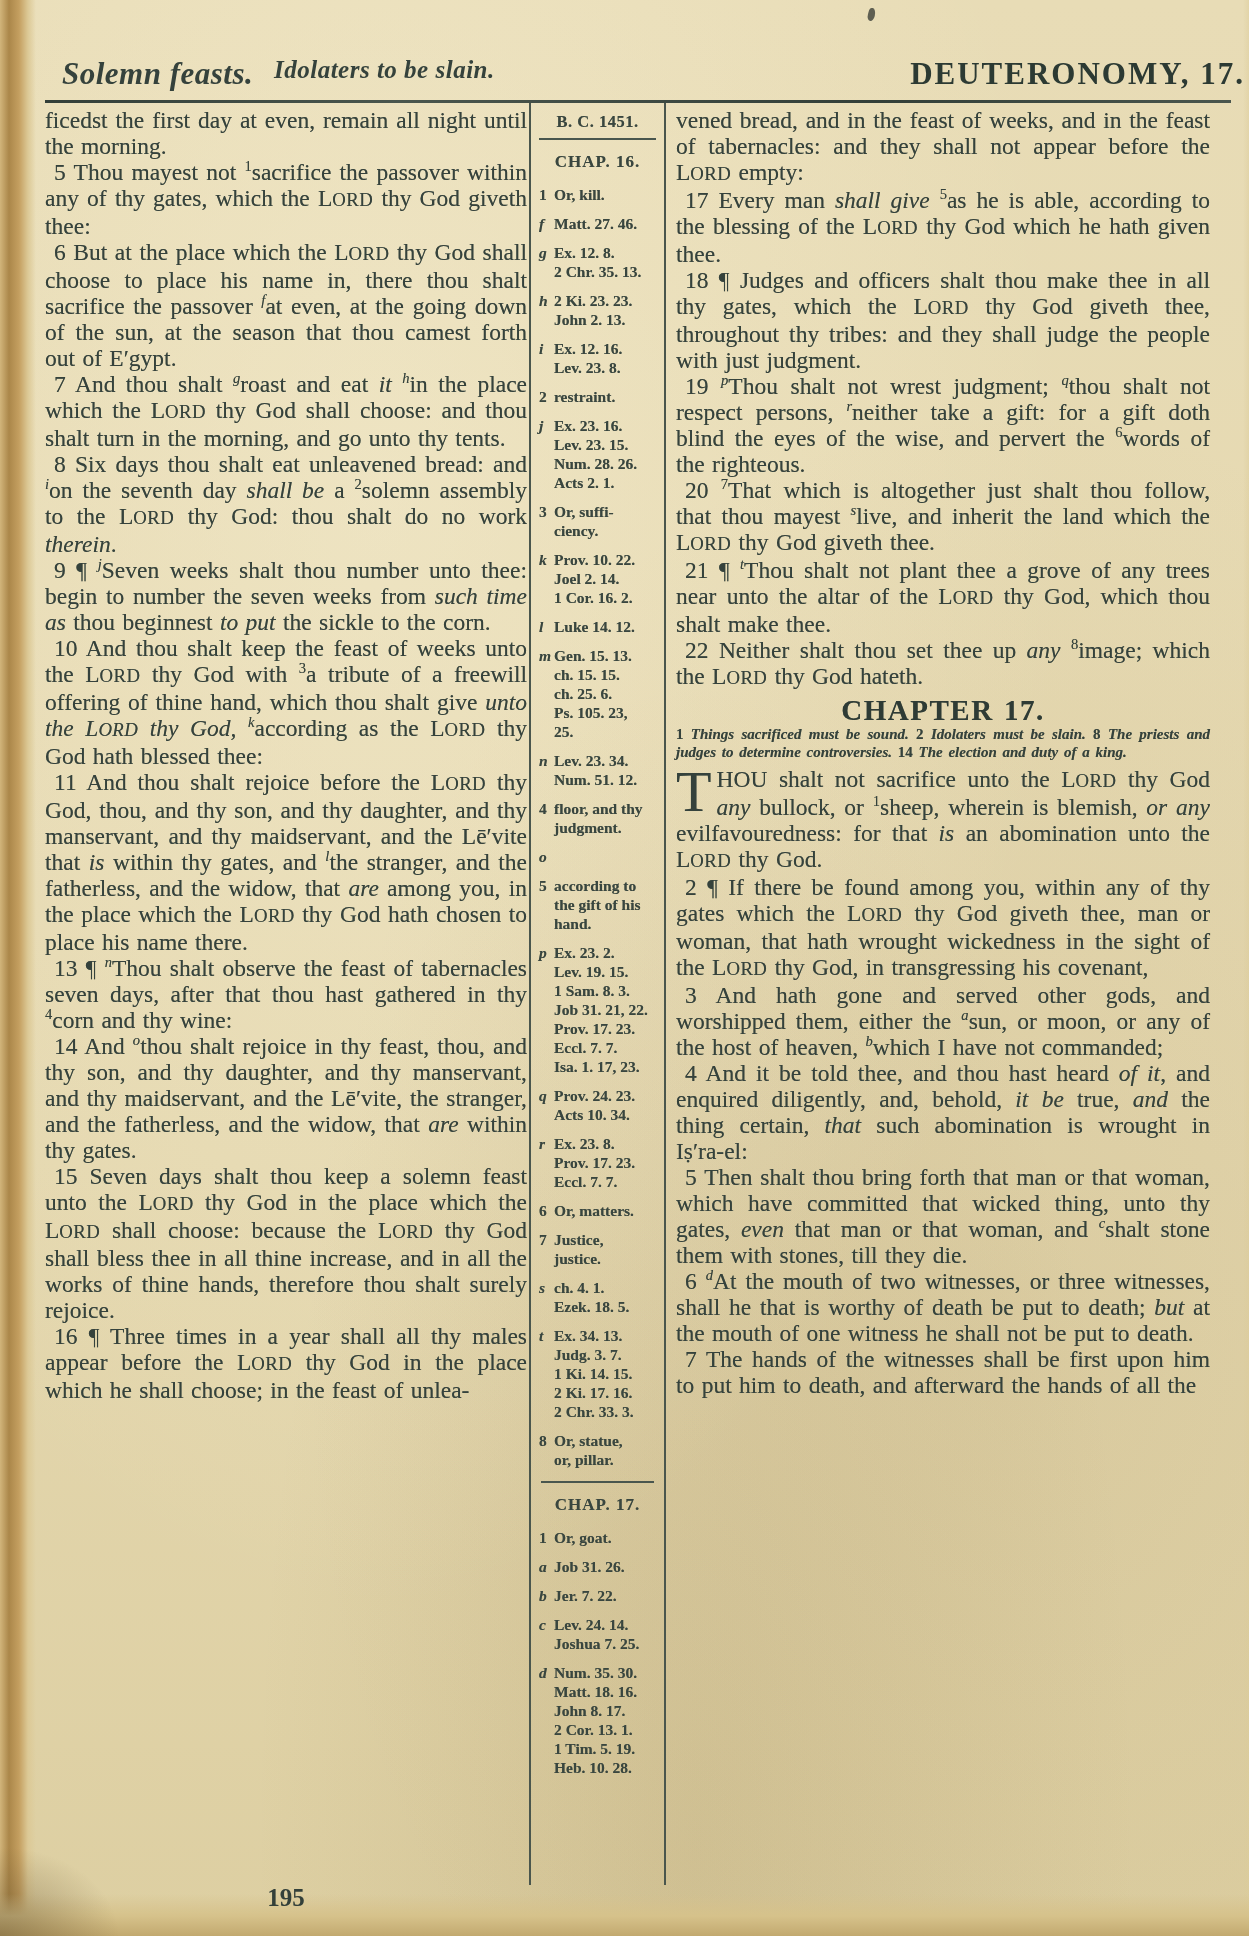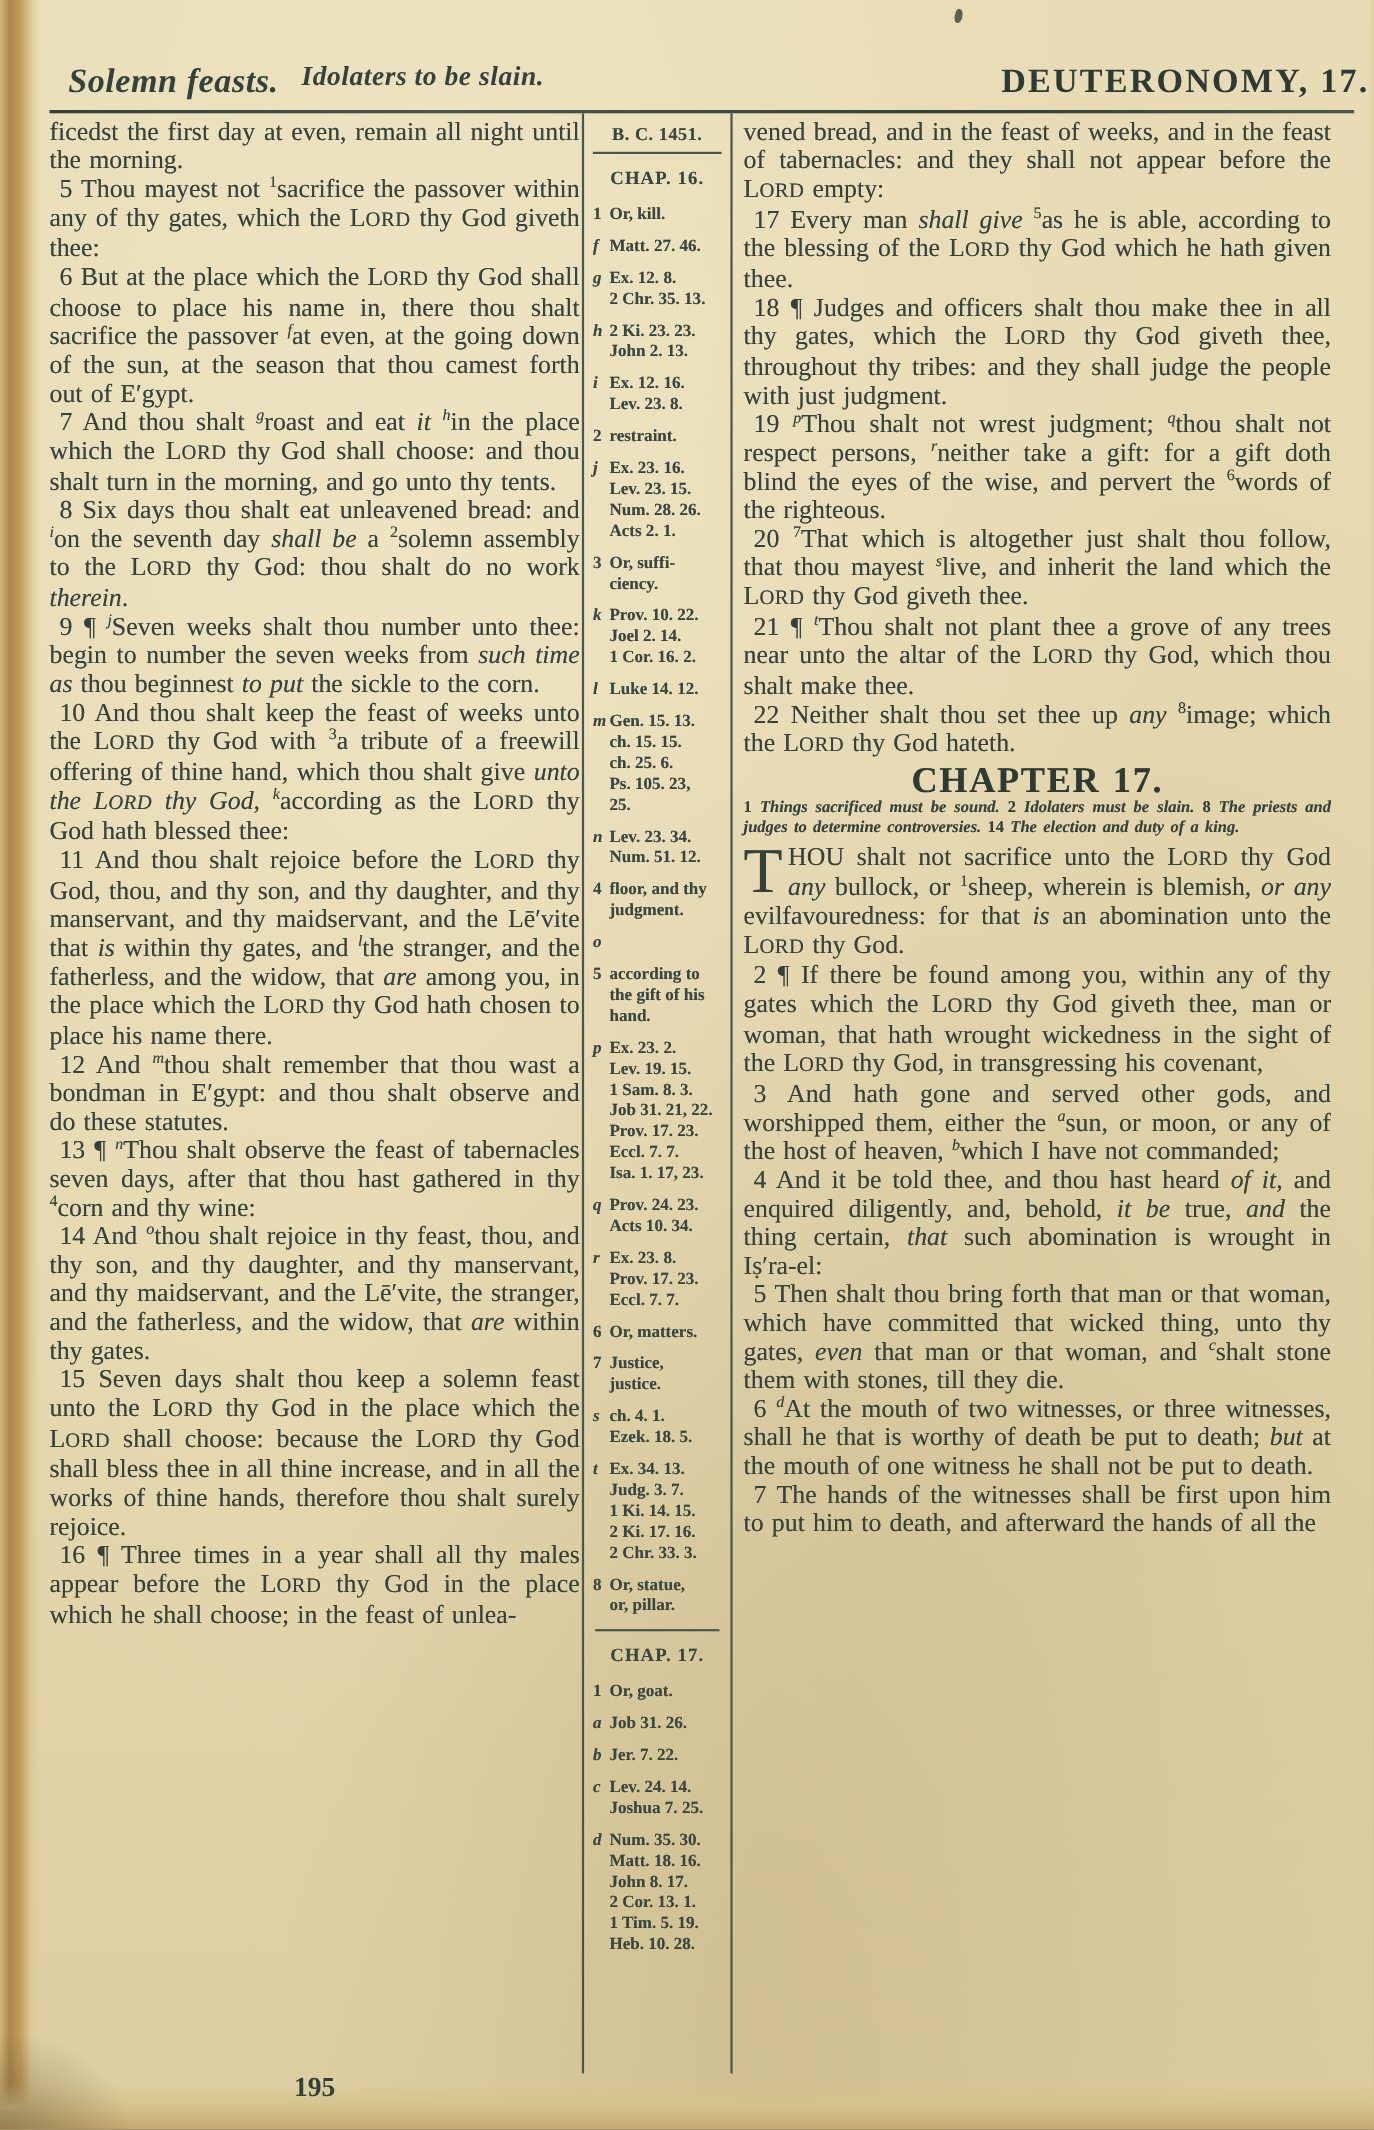--- a/index.html
+++ b/index.html
@@ -47,21 +47,21 @@
     font-size:23.5px; line-height:26px; word-spacing:1.5px;
     text-shadow:0 0 0.5px rgba(47,62,55,0.55); }
   .col-left  { left:45px;  width:482px; }
   .col-right { left:676px; width:534px; }
   .text-col p { margin:0; }
   p.verse { text-indent:9px; }
   p.continuation { text-indent:0; }
   sup.refmark { font-size:0.62em; line-height:0; vertical-align:super; }
   sup.refmark.it { font-style:italic; }
   .smallcaps { font-size:0.80em; letter-spacing:0.4px; }
-  .chapter-heading { text-align:center; text-indent:0; font-size:33px;
+  .chapter-heading { text-align:center; text-indent:0; font-size:29px;
     letter-spacing:1.5px; font-weight:bold; color:#2e3b35; margin:6px 0 3px; }
   p.summary { font-size:15px; line-height:17.5px; font-weight:bold;
     text-indent:0; word-spacing:2px; margin:0 0 5px; }
   .dropcap { float:left; font-size:58px; line-height:45px; padding:3px 5px 0 0; }
   p.dropcap-verse { text-indent:0; }
 
   
   .col-center { position:absolute; left:539px; top:112px; width:117px;
     font-size:15.5px; line-height:19px; font-weight:bold; color:#39463f;
     text-shadow:0 0 0.5px rgba(47,62,55,0.5); }
@@ -102,21 +102,20 @@
 
   <div class="text-col col-left">
       <p class="verse continuation">ficedst the first day at even, remain all night until the morning.</p>
       <p class="verse verse">5 Thou mayest not <sup class="refmark">1</sup>sacrifice the passover within any of thy gates, which the L<span class="smallcaps">ORD</span> thy God giveth thee:</p>
       <p class="verse verse">6 But at the place which the L<span class="smallcaps">ORD</span> thy God shall choose to place his name in, there thou shalt sacrifice the passover <sup class="refmark it">f</sup>at even, at the going down of the sun, at the season that thou camest forth out of E′gypt.</p>
       <p class="verse verse">7 And thou shalt <sup class="refmark it">g</sup>roast and eat <i>it</i> <sup class="refmark it">h</sup>in the place which the L<span class="smallcaps">ORD</span> thy God shall choose: and thou shalt turn in the morning, and go unto thy tents.</p>
       <p class="verse verse">8 Six days thou shalt eat unleavened bread: and <sup class="refmark it">i</sup>on the seventh day <i>shall be</i> a <sup class="refmark">2</sup>solemn assembly to the L<span class="smallcaps">ORD</span> thy God: thou shalt do no work <i>therein</i>.</p>
       <p class="verse verse">9 ¶ <sup class="refmark it">j</sup>Seven weeks shalt thou number unto thee: begin to number the seven weeks from <i>such time as</i> thou beginnest <i>to put</i> the sickle to the corn.</p>
       <p class="verse verse">10 And thou shalt keep the feast of weeks unto the L<span class="smallcaps">ORD</span> thy God with <sup class="refmark">3</sup>a tribute of a freewill offering of thine hand, which thou shalt give <i>unto the L<span class="smallcaps">ORD</span> thy God,</i> <sup class="refmark it">k</sup>according as the L<span class="smallcaps">ORD</span> thy God hath blessed thee:</p>
       <p class="verse verse">11 And thou shalt rejoice before the L<span class="smallcaps">ORD</span> thy God, thou, and thy son, and thy daughter, and thy manservant, and thy maidservant, and the Lē′vite that <i>is</i> within thy gates, and <sup class="refmark it">l</sup>the stranger, and the fatherless, and the widow, that <i>are</i> among you, in the place which the L<span class="smallcaps">ORD</span> thy God hath chosen to place his name there.</p>
-      <p class="verse verse">12 And <sup class="refmark it">m</sup>thou shalt remember that thou wast a bondman in E′gypt: and thou shalt observe and do these statutes.</p>
       <p class="verse verse">13 ¶ <sup class="refmark it">n</sup>Thou shalt observe the feast of tabernacles seven days, after that thou hast gathered in thy <sup class="refmark">4</sup>corn and thy wine:</p>
       <p class="verse verse">14 And <sup class="refmark it">o</sup>thou shalt rejoice in thy feast, thou, and thy son, and thy daughter, and thy manservant, and thy maidservant, and the Lē′vite, the stranger, and the fatherless, and the widow, that <i>are</i> within thy gates.</p>
       <p class="verse verse">15 Seven days shalt thou keep a solemn feast unto the L<span class="smallcaps">ORD</span> thy God in the place which the L<span class="smallcaps">ORD</span> shall choose: because the L<span class="smallcaps">ORD</span> thy God shall bless thee in all thine increase, and in all the works of thine hands, therefore thou shalt surely rejoice.</p>
       <p class="verse verse">16 ¶ Three times in a year shall all thy males appear before the L<span class="smallcaps">ORD</span> thy God in the place which he shall choose; in the feast of unlea-</p>
     </div>
 
   <div class="col-center">
     <div class="bc-label">B. C. 1451.</div>
     <div class="bc-rule"></div>
     <div class="chap-label">CHAP. 16.</div>

